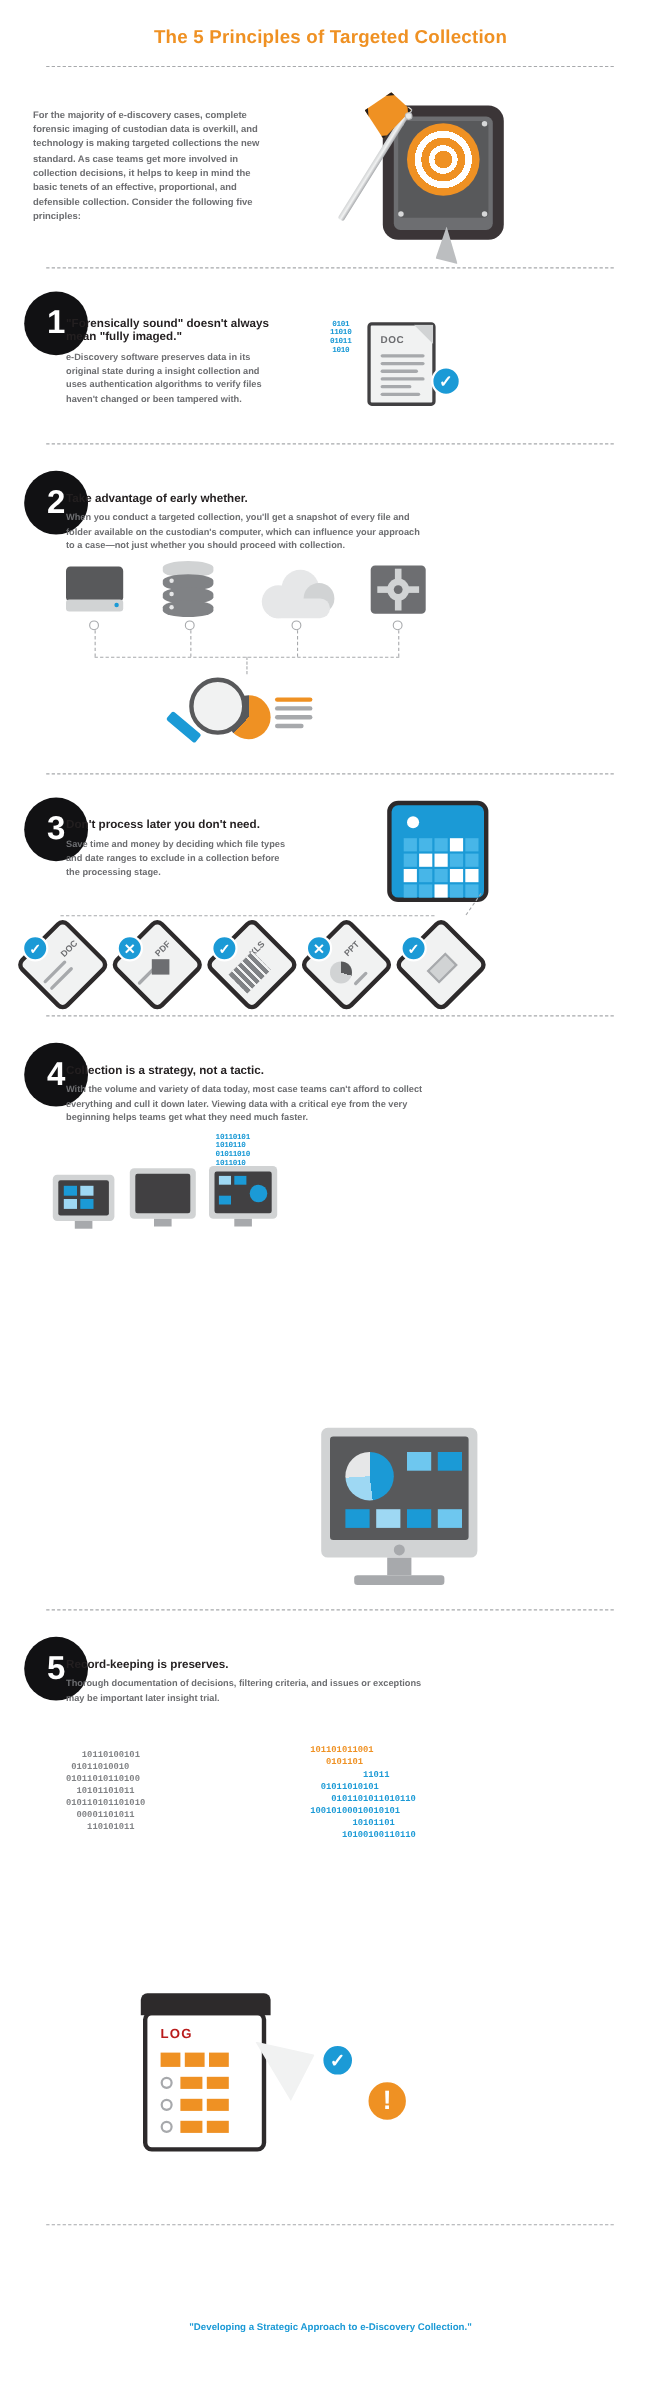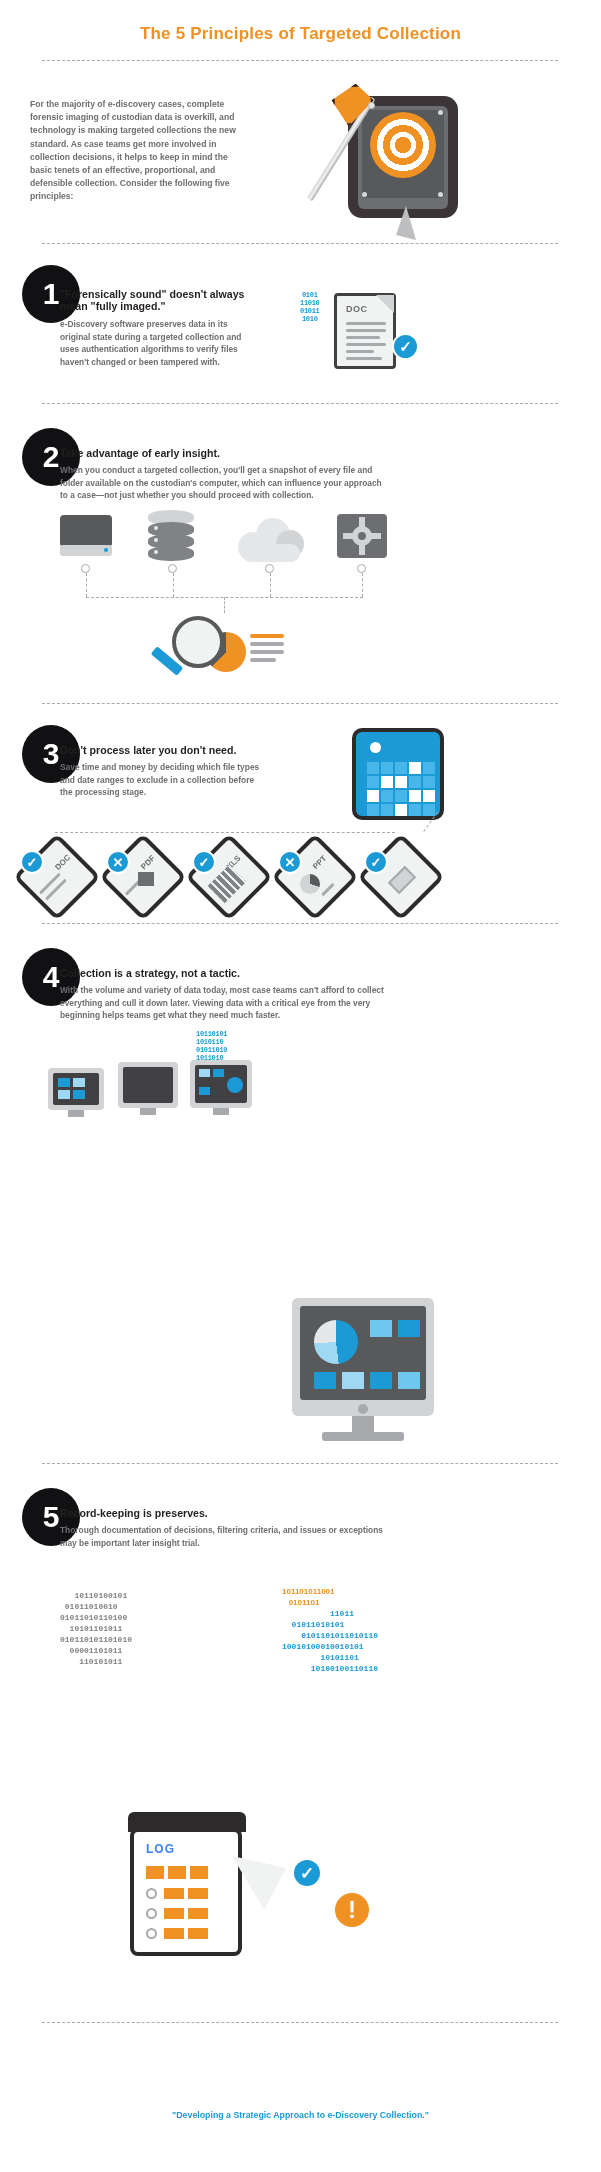--- a/index.html
+++ b/index.html
@@ -156,34 +156,34 @@
   .big-mon { position:absolute; left:292px; top:1298px; width:142px; height:118px; background:#d1d3d4;
     border-radius:6px; }
   .big-scr { position:absolute; left:8px; top:8px; width:126px; height:94px; background:#58595b; border-radius:3px; }
   .pie-blue { position:absolute; left:14px; top:14px; width:44px; height:44px; border-radius:50%;
     background: conic-gradient(#1b9ad6 0 48%, #9ed8f3 48% 74%, #e6e7e8 74% 100%); }
   .mini-sq { position:absolute; width:22px; height:17px; background:#1b9ad6; }
 
   
   .log-card { position:absolute; left:130px; top:1828px; width:112px; height:128px; background:#ffffff;
     border:4px solid #2d2a2b; border-radius:8px; }
-  .log-title { position:absolute; left:12px; top:10px; font-size:12px; font-weight:bold; color:#3b82f6; letter-spacing:1px;}
+  .log-title { position:absolute; left:12px; top:10px; font-size:12px; font-weight:bold; color:#b91c1c; letter-spacing:1px;}
   .log-cell { position:absolute; background:#ef9123; }
   .log-circ { position:absolute; width:11px; height:11px; border-radius:50%; border:2px solid #a7a9ac; background:#fff; }
   .bang {
     position:absolute; left:332px; top:1890px; width:40px; height:40px; border-radius:50%;
     background:#ef9123; color:#fff; display:flex; align-items:center; justify-content:center;
     font-size:24px; font-weight:bold; border:3px solid #fff;
   }
   .bitsgray { position:absolute; color:#808285; font-size:8px; font-weight:bold; line-height:11px;
     font-family:"Liberation Mono", monospace; }
   .bitsblue { position:absolute; color:#1b9ad6; font-size:8px; font-weight:bold; line-height:11px;
     font-family:"Liberation Mono", monospace; }
   .bitsorange { position:absolute; color:#ef9123; font-size:8px; font-weight:bold; line-height:11px;
-    font-family:Liberation Sans, sans-serif; }
+    font-family:Liberation Mono, monospace; }
 
   
   .f-head { position:absolute; left:0; width:601px; text-align:center; top:2070px;
     font-size:11px; font-weight:bold; color:#ef9123; }
   .f-sub { position:absolute; left:0; width:601px; text-align:center; top:2092px;
     font-size:8.6px; font-weight:600; color:#6d6e71; }
   .f-link { position:absolute; left:0; width:601px; text-align:center; top:2110px;
     font-size:8.8px; font-weight:bold; color:#1b9ad6; }
 </style>
 </head>
@@ -209,21 +209,21 @@
     <div class="arrow-shaft"></div>
     <div class="arrow-fletch"></div>
     <div class="arrow-nock"></div>
   </div>
 
   <div class="divider" style="top:243px"></div>
 
   <div class="section" style="top:0">
     <div class="badge" style="top:265px">1</div>
     <div class="sec-head" style="left:60px; top:288px; width:200px">"Forensically sound" doesn't always mean "fully imaged."</div>
-    <div class="sec-body" style="left:60px; top:318px; width:195px">e-Discovery software preserves data in its original state during a targeted collection and uses authentication algorithms to verify files haven't changed or been tampered with.</div>
+    <div class="sec-body" style="left:60px; top:318px; width:195px">e-Discovery software preserves data in its original state during a insight collection and uses authentication algorithms to verify files haven't changed or been tampered with.</div>
 
     <div class="doc-ill" style="left:300px; top:285px; width:130px; height:92px">
       <div class="bits" style="left:0px; top:6px">0101<br>11010<br>01011<br>1010</div>
       <div class="doc-card" style="left:34px; top:8px">
         <div class="doc-fold"></div>
         <div class="doc-label">DOC</div>
         <div class="doc-line" style="left:9px; top:26px; width:40px"></div>
         <div class="doc-line" style="left:9px; top:33px; width:40px"></div>
         <div class="doc-line" style="left:9px; top:40px; width:34px"></div>
         <div class="doc-line" style="left:9px; top:47px; width:40px"></div>
@@ -231,21 +231,21 @@
         <div class="doc-line" style="left:9px; top:61px; width:36px"></div>
       </div>
       <div class="check-badge" style="left:92px; top:48px">✓</div>
     </div>
   </div>
 
   <div class="divider" style="top:403px"></div>
 
   <div class="section" style="top:0">
     <div class="badge" style="top:428px">2</div>
-    <div class="sec-head" style="left:60px; top:447px; width:300px">Take advantage of early insight.</div>
+    <div class="sec-head" style="left:60px; top:447px; width:300px">Take advantage of early whether.</div>
     <div class="sec-body" style="left:60px; top:464px; width:330px">When you conduct a targeted collection, you'll get a snapshot of every file and folder available on the custodian's computer, which can influence your approach to a case—not just whether you should proceed with collection.</div>
 
     <div class="dev" style="left:60px; top:515px">
       <div class="hdd2"></div>
         <div class="hdd2base"></div>
       <div style="position:absolute;left:44px;bottom:-5px;width:4px;height:4px;border-radius:50%;background:#1b9ad6"></div>
     </div>
     <div class="dev-dot" style="left:81px; top:564px"></div>
     <div class="dev-stem" style="left:86px; top:573px; height:24px"></div>
 

